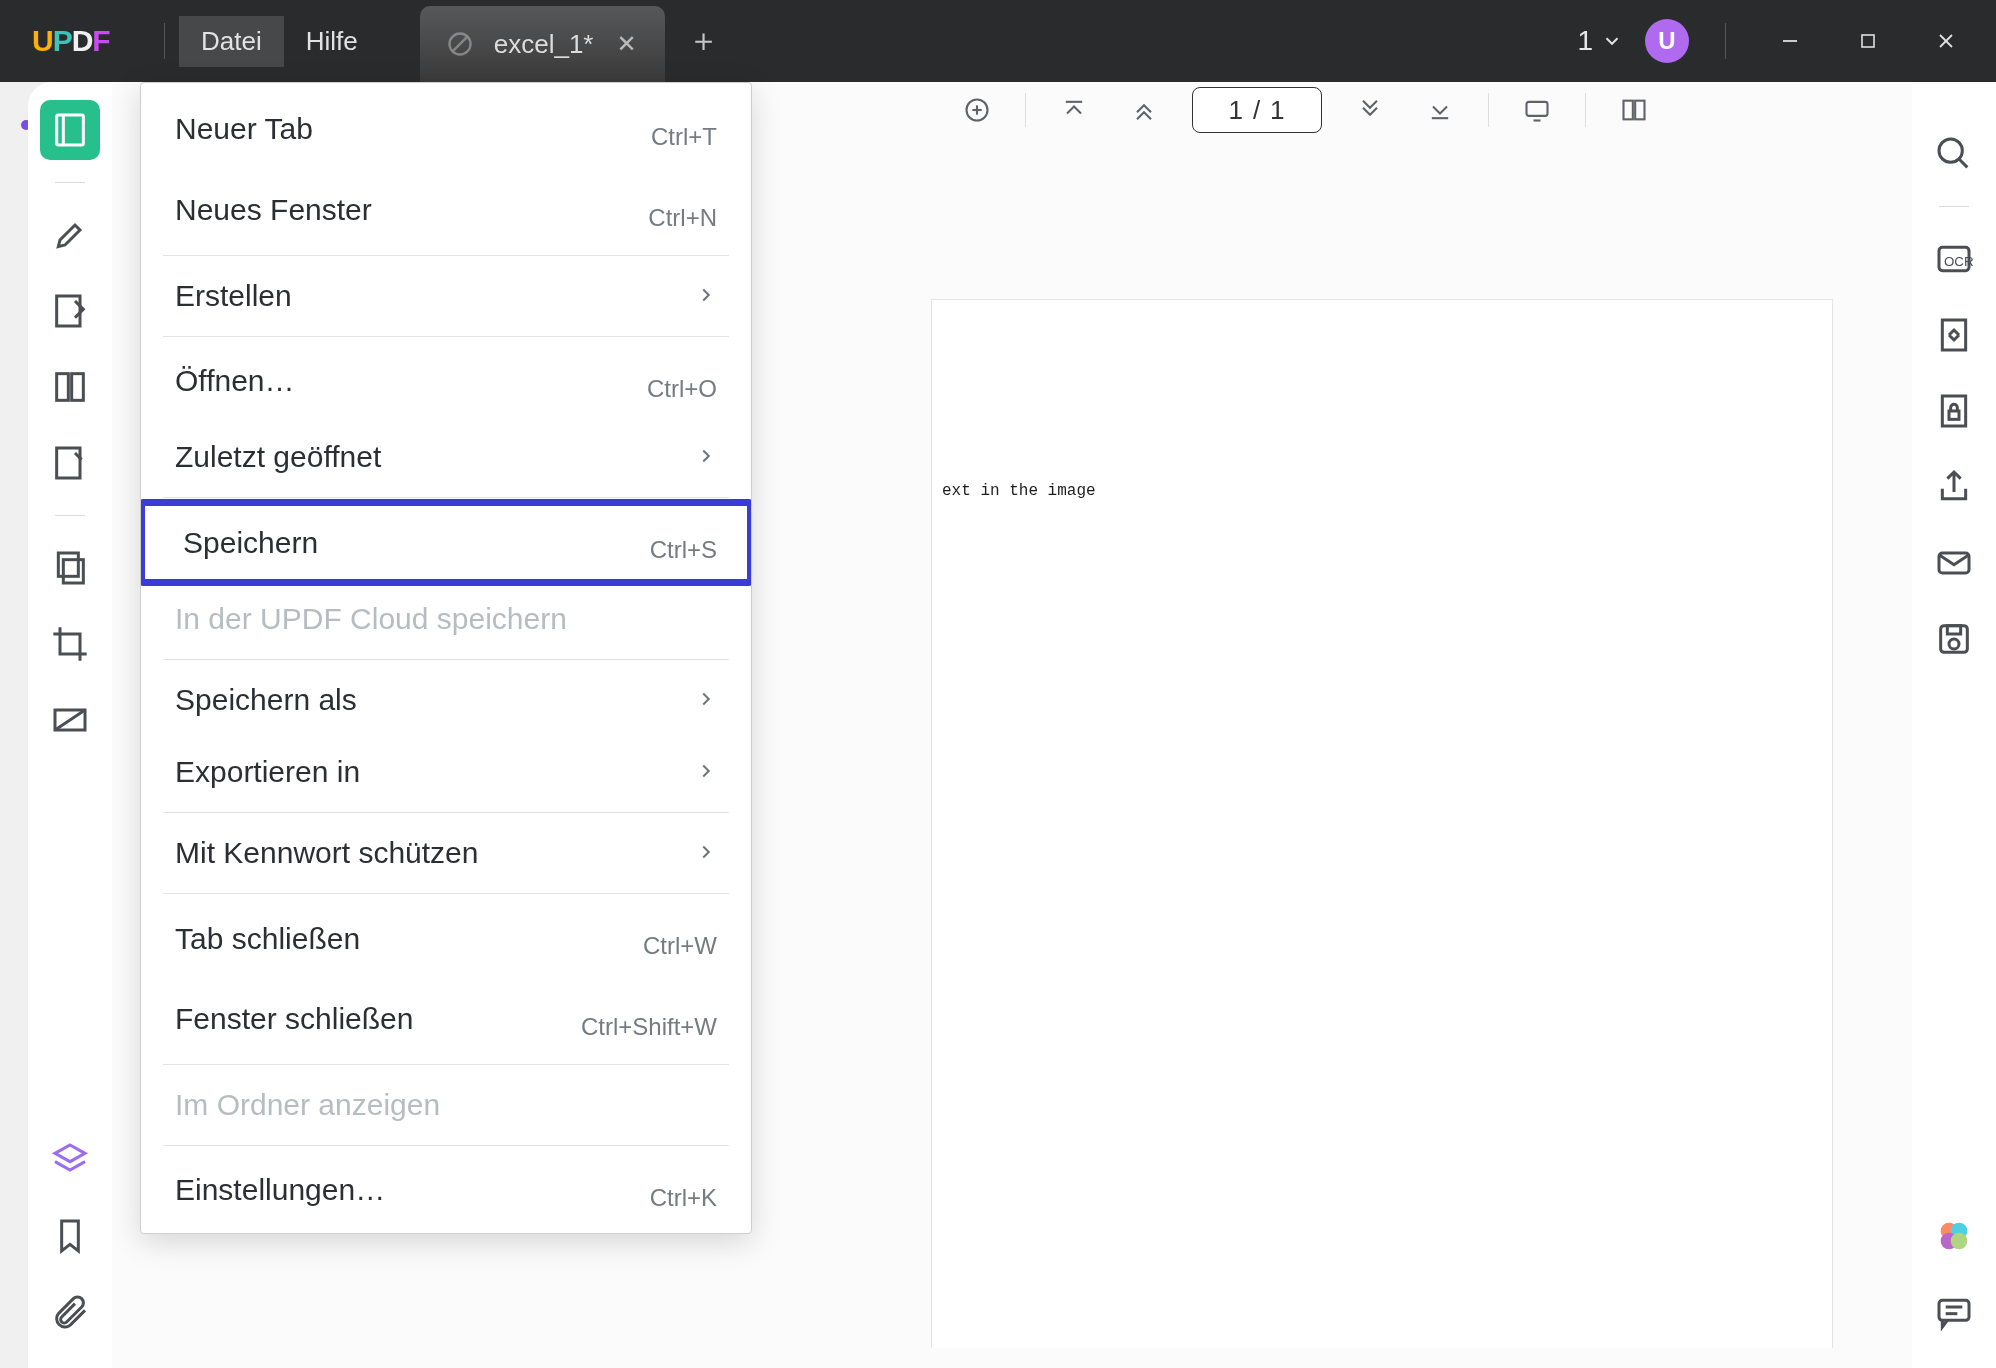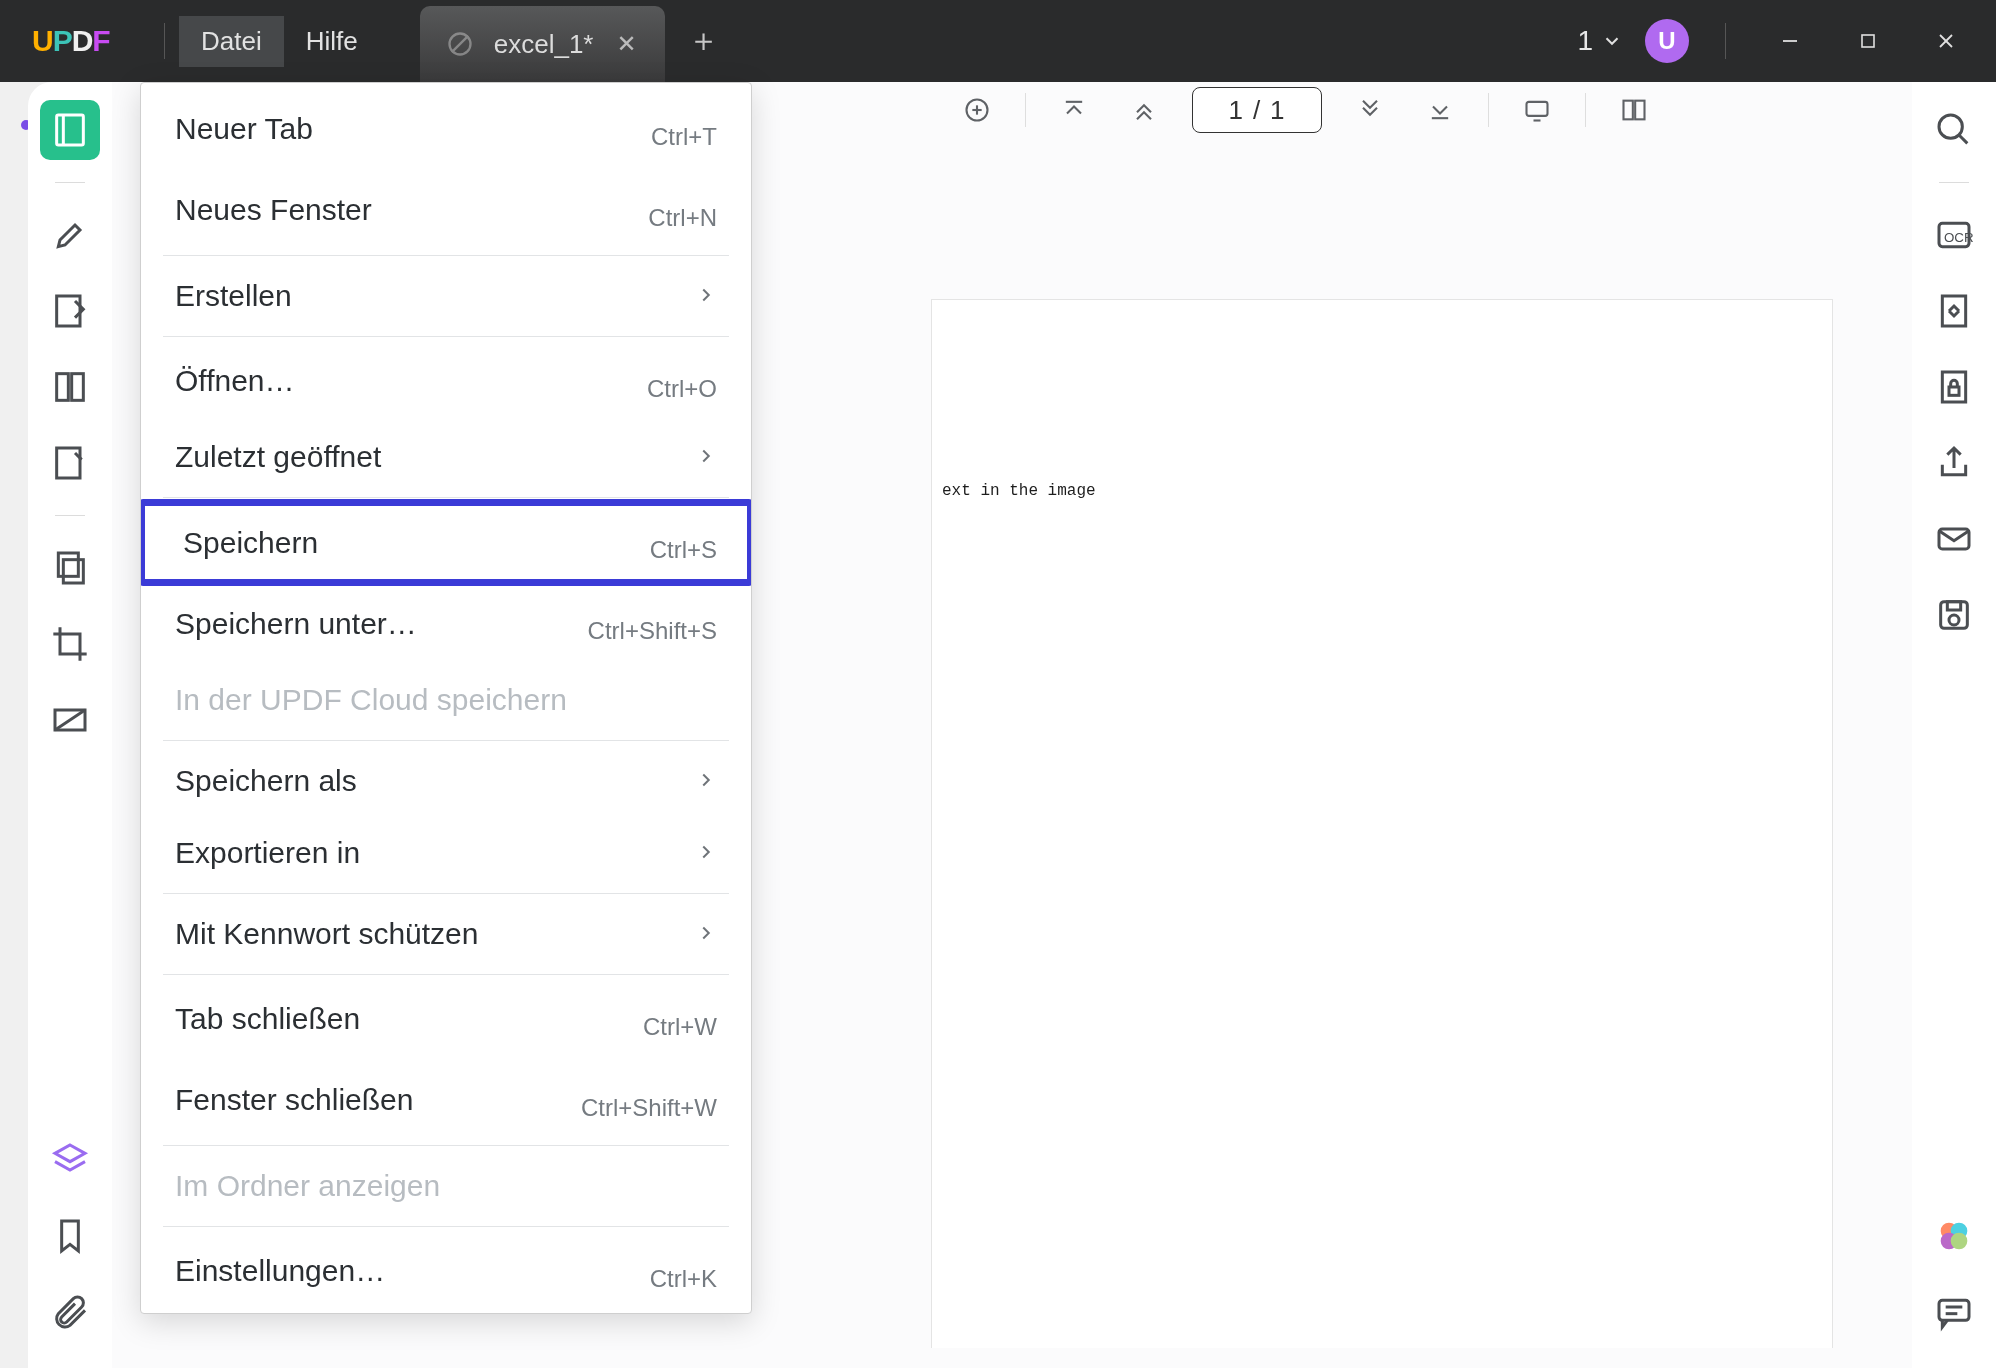--- a/index.html
+++ b/index.html
@@ -37,21 +37,21 @@
   .main{ flex:1; position:relative; background:#fbfbfc; }
   .toolbar{ height:56px; display:flex; align-items:center; justify-content:center; gap:26px; color:#6a6c6f; }
   .tb{ width:44px; height:44px; display:flex; align-items:center; justify-content:center; border-radius:8px; }
   .tb svg{ width:28px; height:28px; stroke:#5f6266; fill:none; stroke-width:1.8; }
   .tb-sep{ width:1px; height:34px; background:#dedede; }
   .page-box{ width:130px; height:46px; border:1.5px solid #333; border-radius:8px; display:flex; align-items:center; justify-content:center; gap:10px; font-size:26px; color:#333; background:#fff; }
   .doc-area{ position:absolute; top:78px; left:20px; right:20px; bottom:20px; overflow:hidden; }
   .page{ position:absolute; top:140px; right:60px; width:900px; height:1100px; background:#fff; box-shadow:0 0 0 1px #e4e4e4; }
   .page .txt{ font-family:"Courier New",monospace; font-size:16px; color:#1d1d1d; position:absolute; top:182px; left:10px; }
 
-  .sidebar-right{ width:84px; display:flex; flex-direction:column; align-items:center; padding-top:10px; }
+  .sidebar-right{ width:84px; display:flex; flex-direction:column; align-items:center; padding-top:10px;margin-top:24px; }
   .sidebar-right .bottom{ margin-top:auto; margin-bottom:18px; display:flex; flex-direction:column; align-items:center; }
 
   
   .dropdown{ position:absolute; left:140px; top:82px; width:612px; background:#fff; border:1px solid #cfcfcf; border-radius:4px; box-shadow:0 8px 30px rgba(0,0,0,0.15); padding:6px 0 2px 0; z-index:100; overflow:hidden; max-height:1282px; }
   .mi{ display:flex; align-items:center; justify-content:space-between; padding:18px 34px 18px 34px; font-size:30px; color:#2b2f33; line-height:1.2; cursor:pointer; }
   .mi.disabled{ color:#b7bcc1; cursor:default; }
   .mi .short{ color:#757b81; font-size:24px;margin-top:16px; }
   .mi .chev{ color:#6f7479; }
   .mi-sep{ height:1px; background:#e2e4e6; margin:4px 22px; }
   .mi.highlighted{ outline:7px solid #3b3bd7; outline-offset:-4px; border-radius:2px;padding-left:42px; }
@@ -343,24 +343,20 @@
       <span>Zuletzt geöffnet</span>
       <span class="chev"><svg class="chev-svg" viewBox="0 0 24 24">
           <polyline points="9 6 15 12 9 18"></polyline>
         </svg></span>
     </div>
     <div class="mi-sep"></div>
     <div class="mi highlighted">
       <span>Speichern</span>
       <span class="short">Ctrl+S</span>
     </div>
-    <div class="mi">
-      <span>Speichern unter…</span>
-      <span class="short">Ctrl+Shift+S</span>
-    </div>
     <div class="mi disabled">
       <span>In der UPDF Cloud speichern</span>
     </div>
     <div class="mi-sep"></div>
     <div class="mi">
       <span>Speichern als</span>
       <span class="chev"><svg class="chev-svg" viewBox="0 0 24 24">
           <polyline points="9 6 15 12 9 18"></polyline>
         </svg></span>
     </div>

